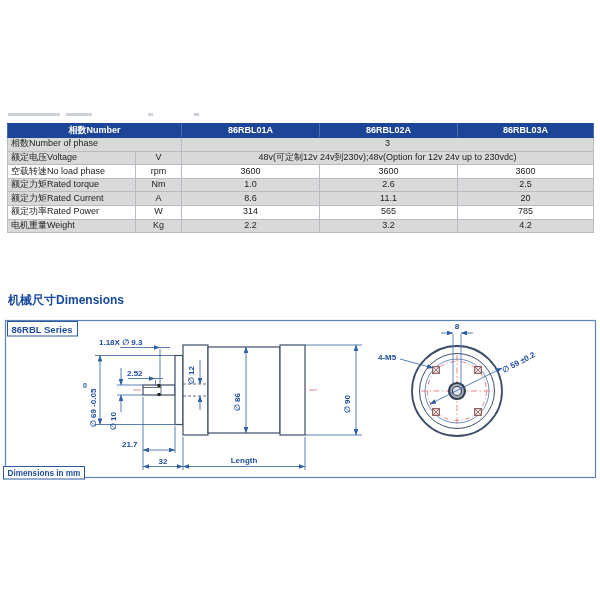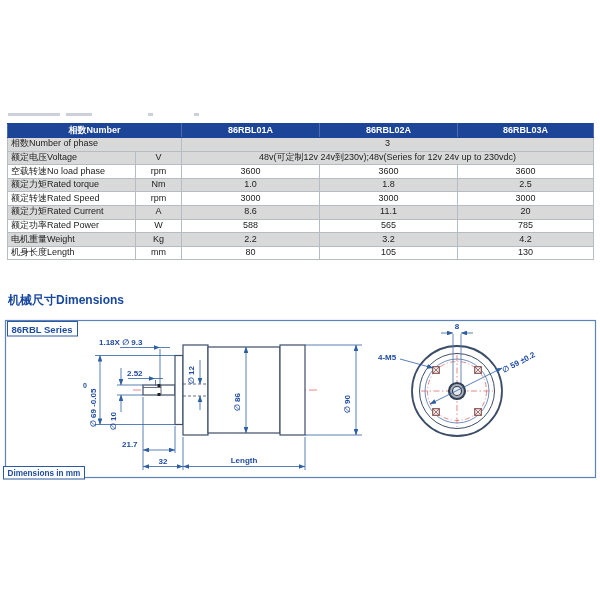--- a/index.html
+++ b/index.html
@@ -56,70 +56,56 @@
     <th>86RBL02A</th>
     <th>86RBL03A</th>
   </tr>
   <tr class="g">
     <td class="lbl" colspan="2">相数Number of phase</td>
     <td class="val" colspan="3">3</td>
   </tr>
   <tr class="g">
     <td class="lbl">额定电压Voltage</td>
     <td class="unit">V</td>
-    <td class="val" colspan="3">48v(可定制12v 24v到230v);48v(Series for 12v 24v up to 230vdc)</td>
+    <td class="val" colspan="3">48v(可定制12v 24v到230v);48v(Option for 12v 24v up to 230vdc)</td>
   </tr>
   <tr class="w">
     <td class="lbl">空载转速No load phase</td>
     <td class="unit">rpm</td>
     <td class="val">3600</td>
     <td class="val">3600</td>
     <td class="val">3600</td>
   </tr>
   <tr class="g">
     <td class="lbl">额定力矩Rated torque</td>
     <td class="unit">Nm</td>
     <td class="val">1.0</td>
-    <td class="val">1.8</td>
+    <td class="val">2.6</td>
     <td class="val">2.5</td>
-  </tr>
-  <tr class="w">
-    <td class="lbl">额定转速Rated Speed</td>
-    <td class="unit">rpm</td>
-    <td class="val">3000</td>
-    <td class="val">3000</td>
-    <td class="val">3000</td>
   </tr>
   <tr class="g">
     <td class="lbl">额定力矩Rated Current</td>
     <td class="unit">A</td>
     <td class="val">8.6</td>
     <td class="val">11.1</td>
     <td class="val">20</td>
   </tr>
   <tr class="w">
     <td class="lbl">额定功率Rated Power</td>
     <td class="unit">W</td>
-    <td class="val">588</td>
+    <td class="val">314</td>
     <td class="val">565</td>
     <td class="val">785</td>
   </tr>
   <tr class="g">
     <td class="lbl">电机重量Weight</td>
     <td class="unit">Kg</td>
     <td class="val">2.2</td>
     <td class="val">3.2</td>
     <td class="val">4.2</td>
-  </tr>
-  <tr class="w">
-    <td class="lbl">机身长度Length</td>
-    <td class="unit">mm</td>
-    <td class="val">80</td>
-    <td class="val">105</td>
-    <td class="val">130</td>
   </tr>
 </tbody>
   </table>
 
 <div class="sec-title">机械尺寸Dimensions</div>
 
 <svg class="drawing" width="600" height="170" viewBox="0 316 600 170">
   <defs>
     <marker id="arr" viewBox="0 0 8 6" refX="7.6" refY="3" markerWidth="8" markerHeight="6" orient="auto-start-reverse">
       <path d="M0,0 L8,3 L0,6 z" fill="#2e5fa3"></path>

